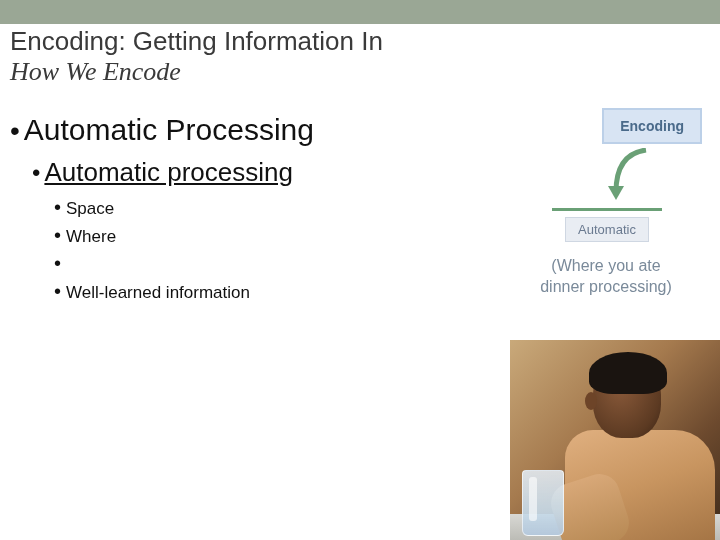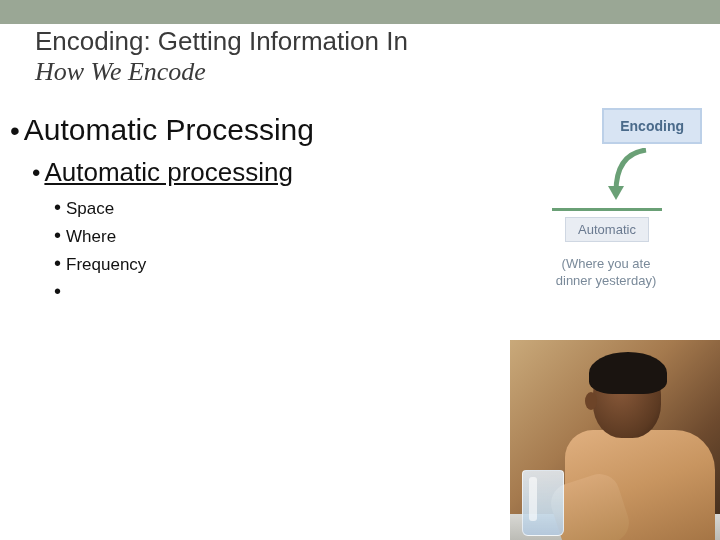--- a/index.html
+++ b/index.html
@@ -11,21 +11,20 @@
     position: relative;
     overflow: hidden;
   }
   .header-bar {
     width: 100%;
     height: 24px;
     background: #9aa795;
   }
   .title-block {
     padding: 2px 4px 8px 10px;
-    margin-left: 25px;
   }
   .title-line1 {
     font-size: 26px;
     color: #3a3a3a;
     font-weight: 400;
   }
   .title-line2 {
     font-size: 26px;
     color: #3a3a3a;
     font-style: italic;
@@ -120,21 +119,21 @@
     border: 1px solid #cfd7e2;
     color: #6a7a90;
     font-size: 13px;
     padding: 4px 12px;
     align-self: center;
     margin-left: 10px;
     margin-bottom: 14px;
   }
   .caption {
     color: #7a8a9a;
-    font-size: 13px;
+    font-size: 16px;
     text-align: center;
     line-height: 1.3;
     align-self: center;
     margin-left: 8px;
     margin-bottom: 6px;
   }
   .photo {
     width: 210px;
     height: 200px;
     background: linear-gradient(135deg, #c9a97a 0%, #a57a4e 40%, #6d4a2e 70%, #3d2a1a 100%);
@@ -247,40 +246,40 @@
   <div class="lvl3">
     <span class="bullet">•</span>
     <span class="text">Space</span>
   </div>
   <div class="lvl3">
     <span class="bullet">•</span>
     <span class="text">Where</span>
   </div>
   <div class="lvl3">
     <span class="bullet">•</span>
-    <span class="text">Frequency</span>
-  </div>
-  <div class="lvl3">
-    <span class="bullet">•</span>
+  </div>
+  <div class="lvl3">
+    <span class="bullet">•</span>
+    <span class="text">Well-learned information</span>
   </div>
 </div>
 
 <div class="diagram">
   <div class="encoding-box">Encoding</div>
   <div class="arrow-wrap">
     <svg width="60" height="60" viewBox="0 0 60 60">
       <path d="M 44 2 Q 14 6 14 44" stroke="#6aa076" stroke-width="5" fill="none"></path>
       <path d="M 6 38 L 14 52 L 22 38 Z" fill="#6aa076"></path>
     </svg>
   </div>
   <div class="green-line"></div>
   <div class="auto-box">Automatic</div>
   <div class="caption">
     <span>(Where you ate</span><br>
-    <span>dinner yesterday)</span>
+    <span>dinner processing)</span>
   </div>
 </div>
 
 <div class="photo">
   <div class="table"></div>
   <div class="person">
     <div class="body"></div>
     <div class="arm"></div>
     <div class="head"></div>
     <div class="hair"></div>

